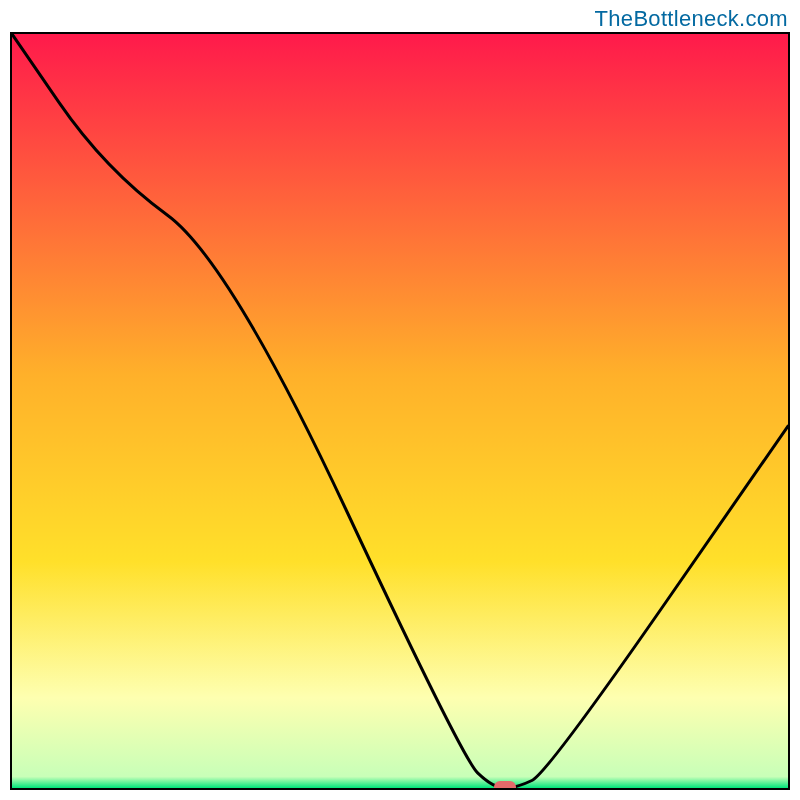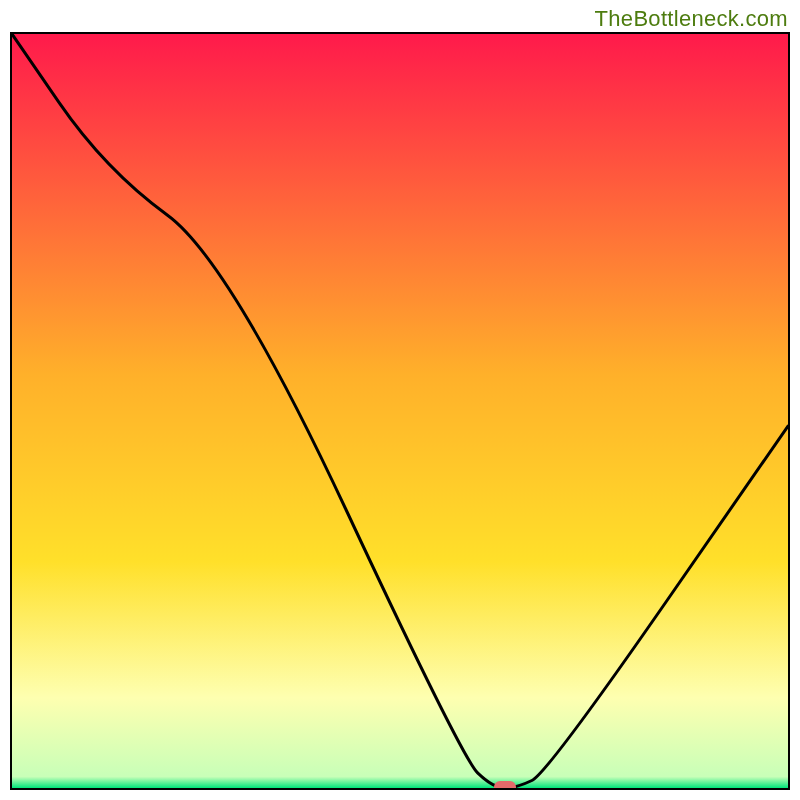--- a/index.html
+++ b/index.html
@@ -42,21 +42,21 @@
     background: #e46a6a;
     border-radius: 6px;
     transform: translate(-11px, -6px);
   }
   .watermark {
     position: absolute;
     top: 6px;
     right: 12px;
     font-family: Arial, Helvetica, sans-serif;
     font-size: 22px;
-    color: #4d7c0f;
+    color: #0369a1;
     letter-spacing: 0.3px;
     user-select: none;
   }
 </style>
 </head>
 <body>
 
 <div class="stage">
 
   <div class="watermark">TheBottleneck.com</div>

